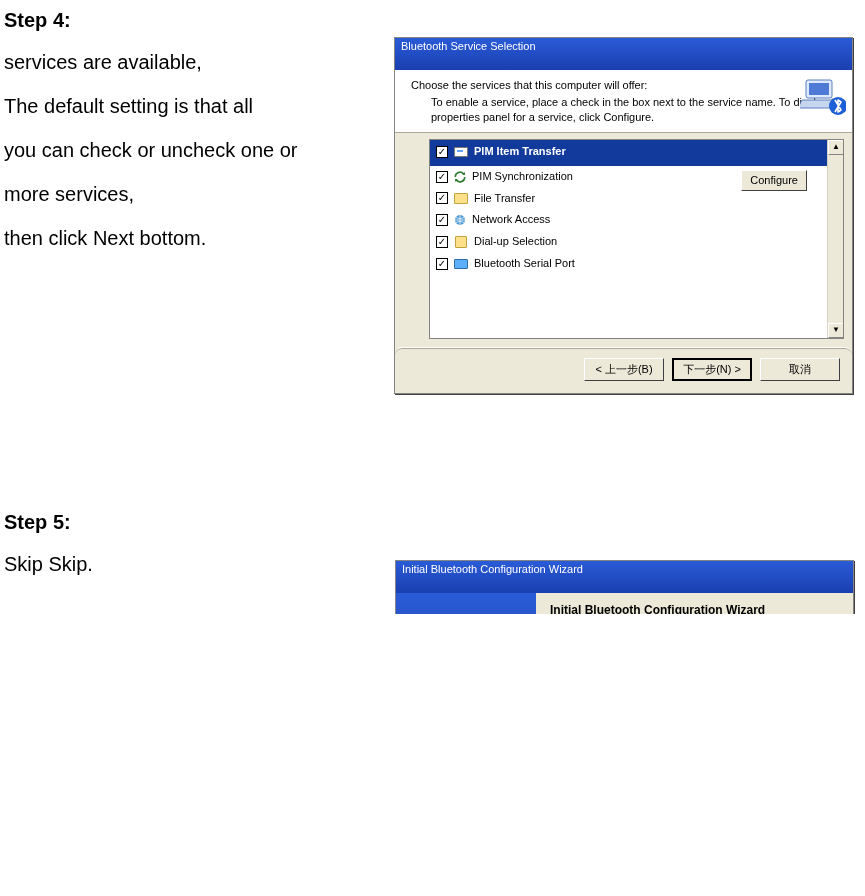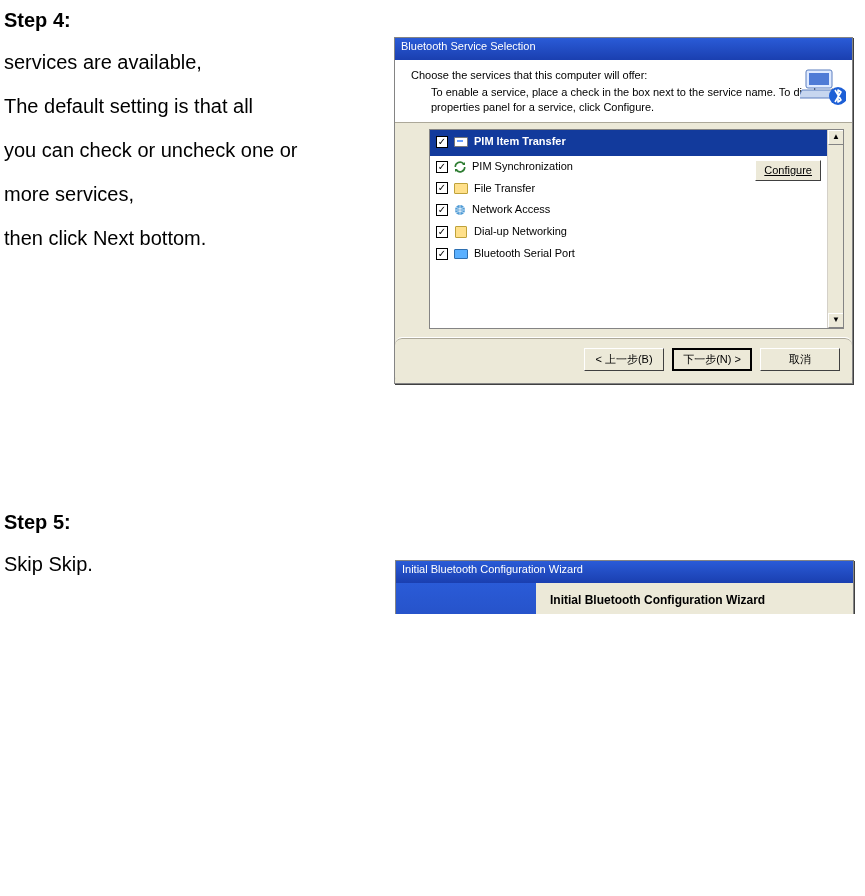--- a/index.html
+++ b/index.html
@@ -30,21 +30,21 @@
     position: absolute;
     background: #ece9d8;
     border: 1px solid #848484;
     box-shadow: 1px 1px 0 #404040;
     font-family: Tahoma, Arial, sans-serif;
     font-size: 11px;
     color: #000;
   }
   .dlg1 { left: 394px; top: 37px; width: 459px; }
   .titlebar {
-    height: 22px;
+    height: 32px;
     background: linear-gradient(#2a5bd7, #1a3fb0);
     color: #fff;
     font-size: 11px;
     line-height: 17px;
     padding-left: 6px;
   }
   .dlg1 .header-area {
     background: #fff;
     border-bottom: 1px solid #aca899;
     padding: 8px 6px 8px 16px;
@@ -86,25 +86,24 @@
   .svc-row { display:flex; align-items:center; gap:5px; }
   .svc-chk {
     width:12px; height:12px; border:1px solid #000; background:#fff; flex:0 0 auto;
     display:flex; align-items:center; justify-content:center; font-size:10px; line-height:1;
     color:#000;
   }
   .svc-icon { width:16px; height:16px; flex:0 0 auto; display:flex; align-items:center; justify-content:center; }
   .svc-name { font-weight: bold; font-size: 11px; }
   .svc-desc { font-size: 10.5px; margin-left: 34px; margin-top: 3px; line-height: 1.3; padding-right: 90px; }
   .svc-configure {
-    position: absolute; right: 6px; top: 30px;
+    position: absolute; right: 20px; top: 30px;
     background: #ece9d8; border: 1px solid #fff;
     border-right-color:#404040; border-bottom-color:#404040;
     padding: 2px 8px; font-size: 11px; color:#000;
-    text-decoration: underline;
   }
   .svc-item {
     padding: 3px 6px 3px 6px;
     color: #000;
   }
   .dlg-buttons {
     border-top: 1px solid #fff;
     box-shadow: inset 0 1px 0 #aca899;
     padding: 10px 12px 12px 0;
     display: flex;
@@ -232,21 +231,21 @@
             <span>Network Access</span>
           </div>
         </div>
 
         <div class="svc-item">
           <div class="svc-row">
             <span class="svc-chk">✓</span>
             <span class="svc-icon">
                 <span class="ic-phone"></span>
               </span>
-            <span>Dial-up Networking</span>
+            <span>Dial-up Selection</span>
           </div>
         </div>
 
         <div class="svc-item">
           <div class="svc-row">
             <span class="svc-chk">✓</span>
             <span class="svc-icon">
                 <span class="ic-serial"></span>
               </span>
             <span>Bluetooth Serial Port</span>

